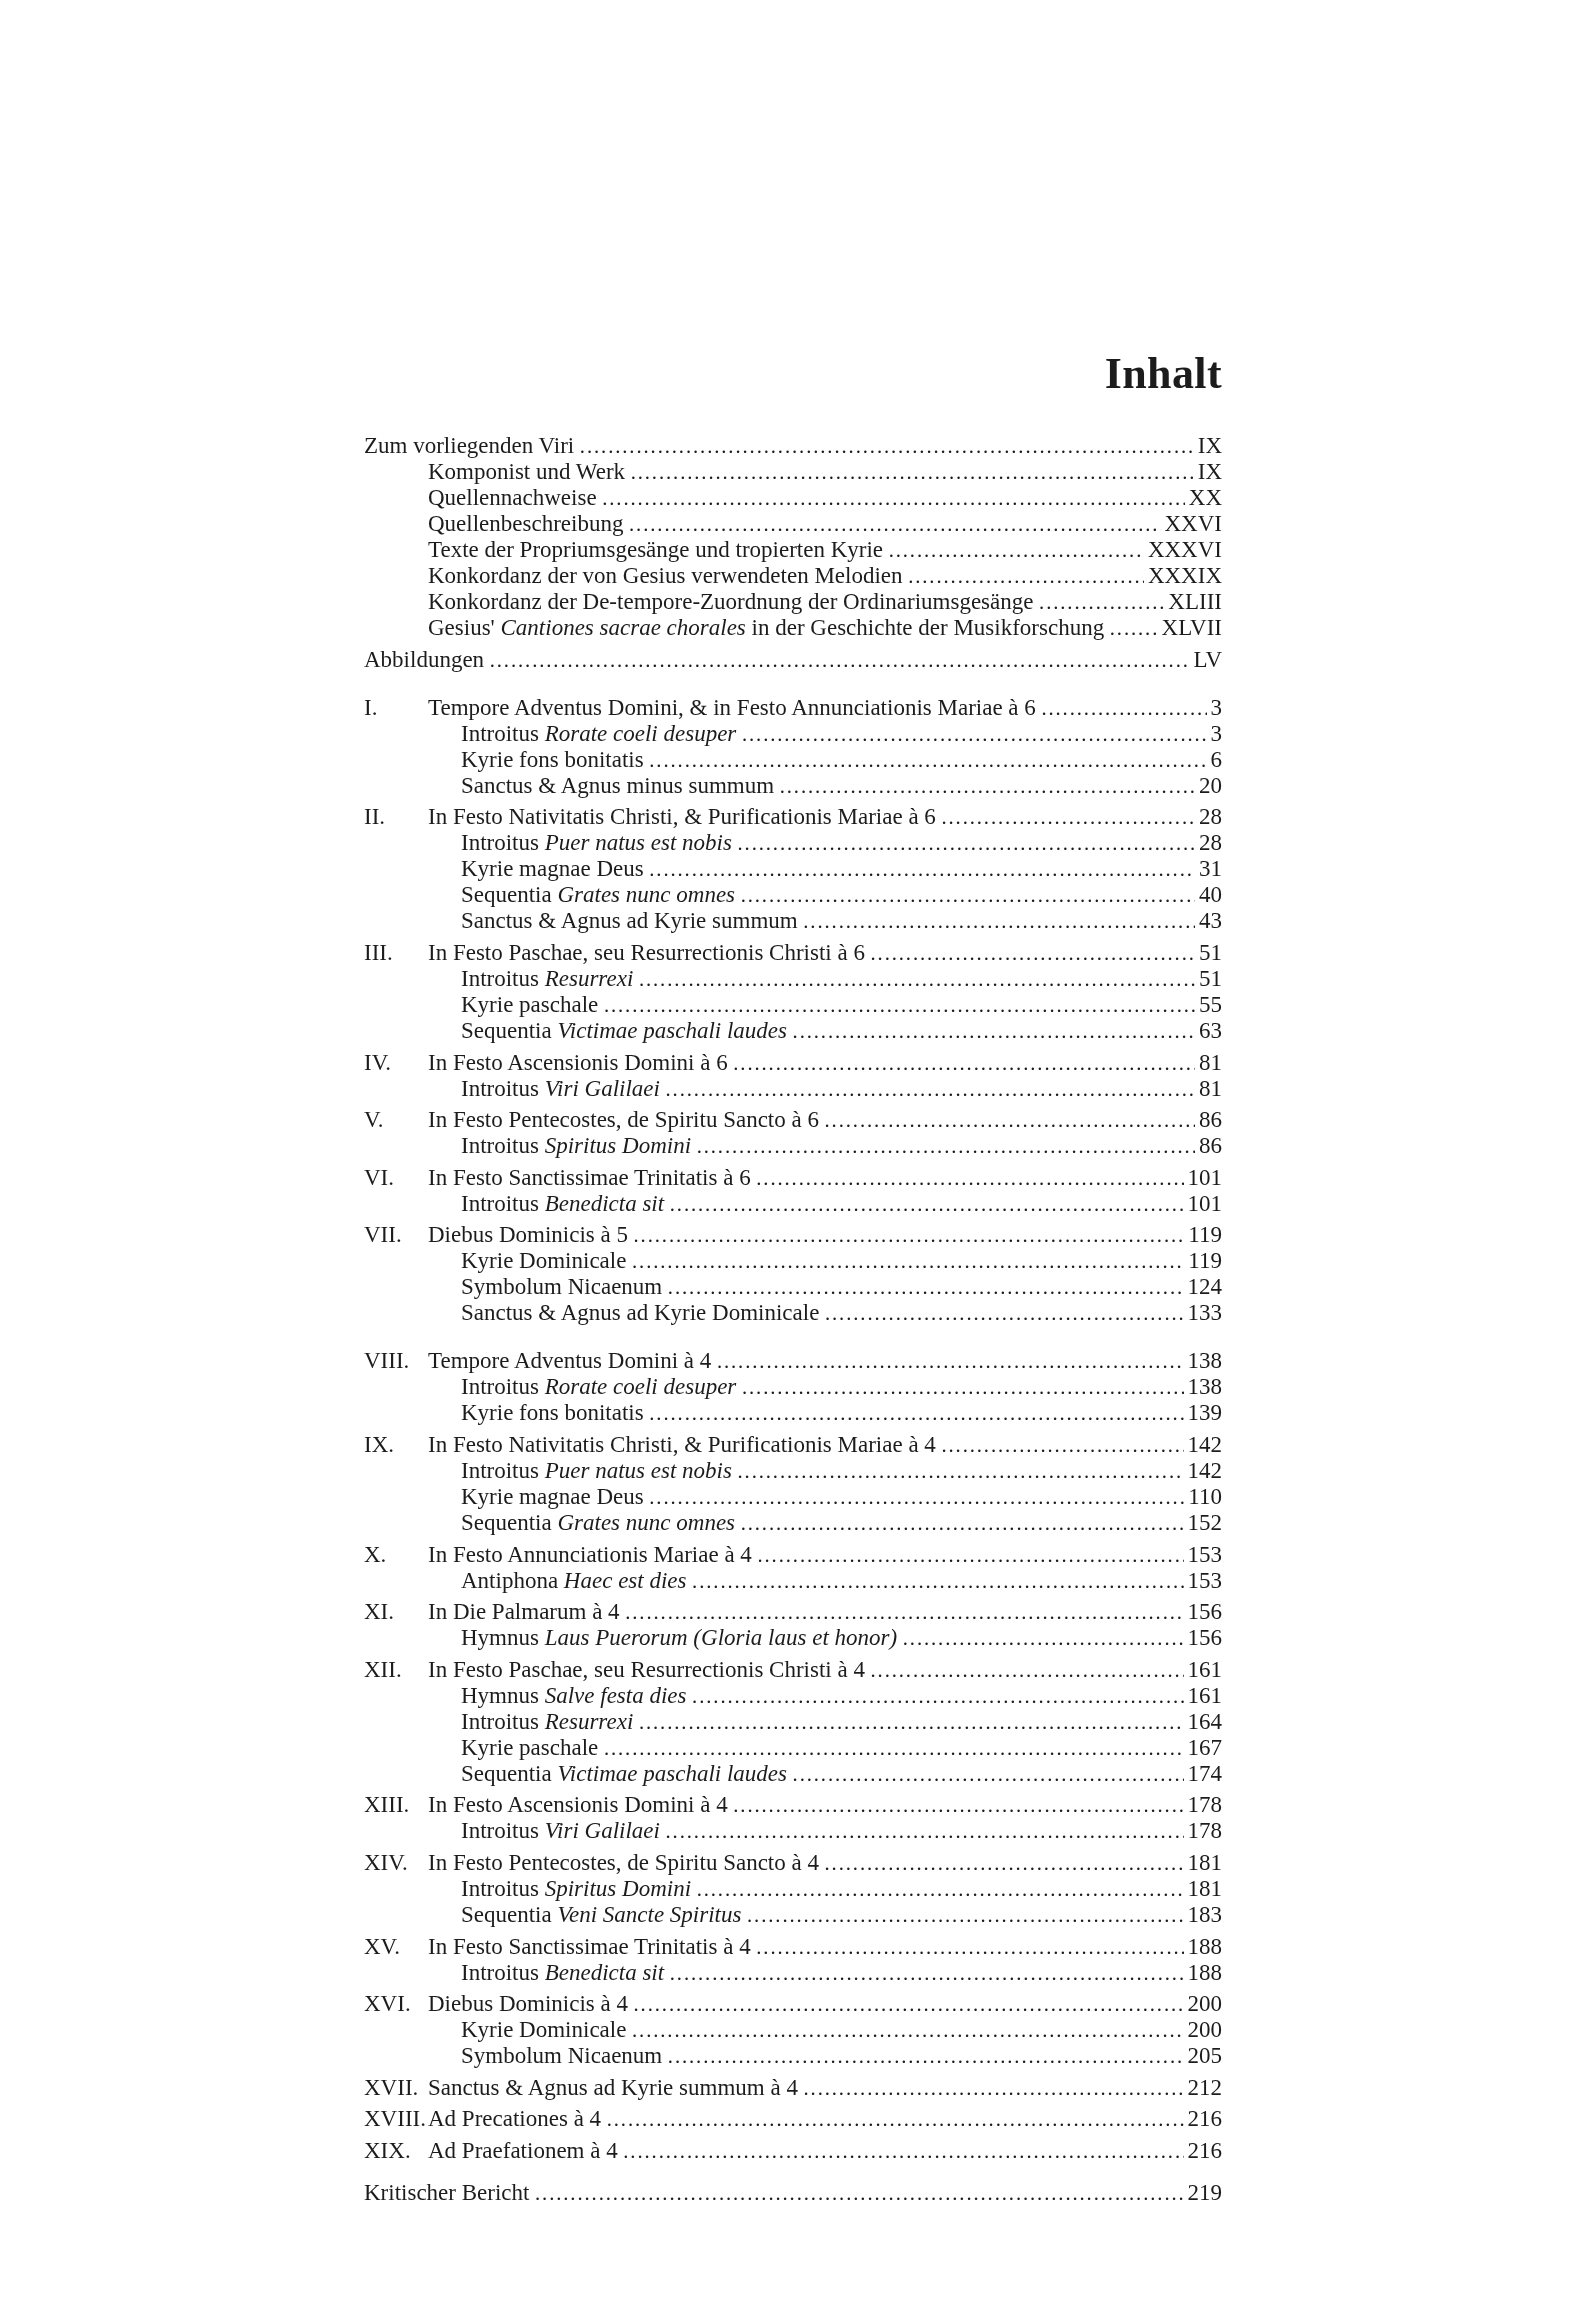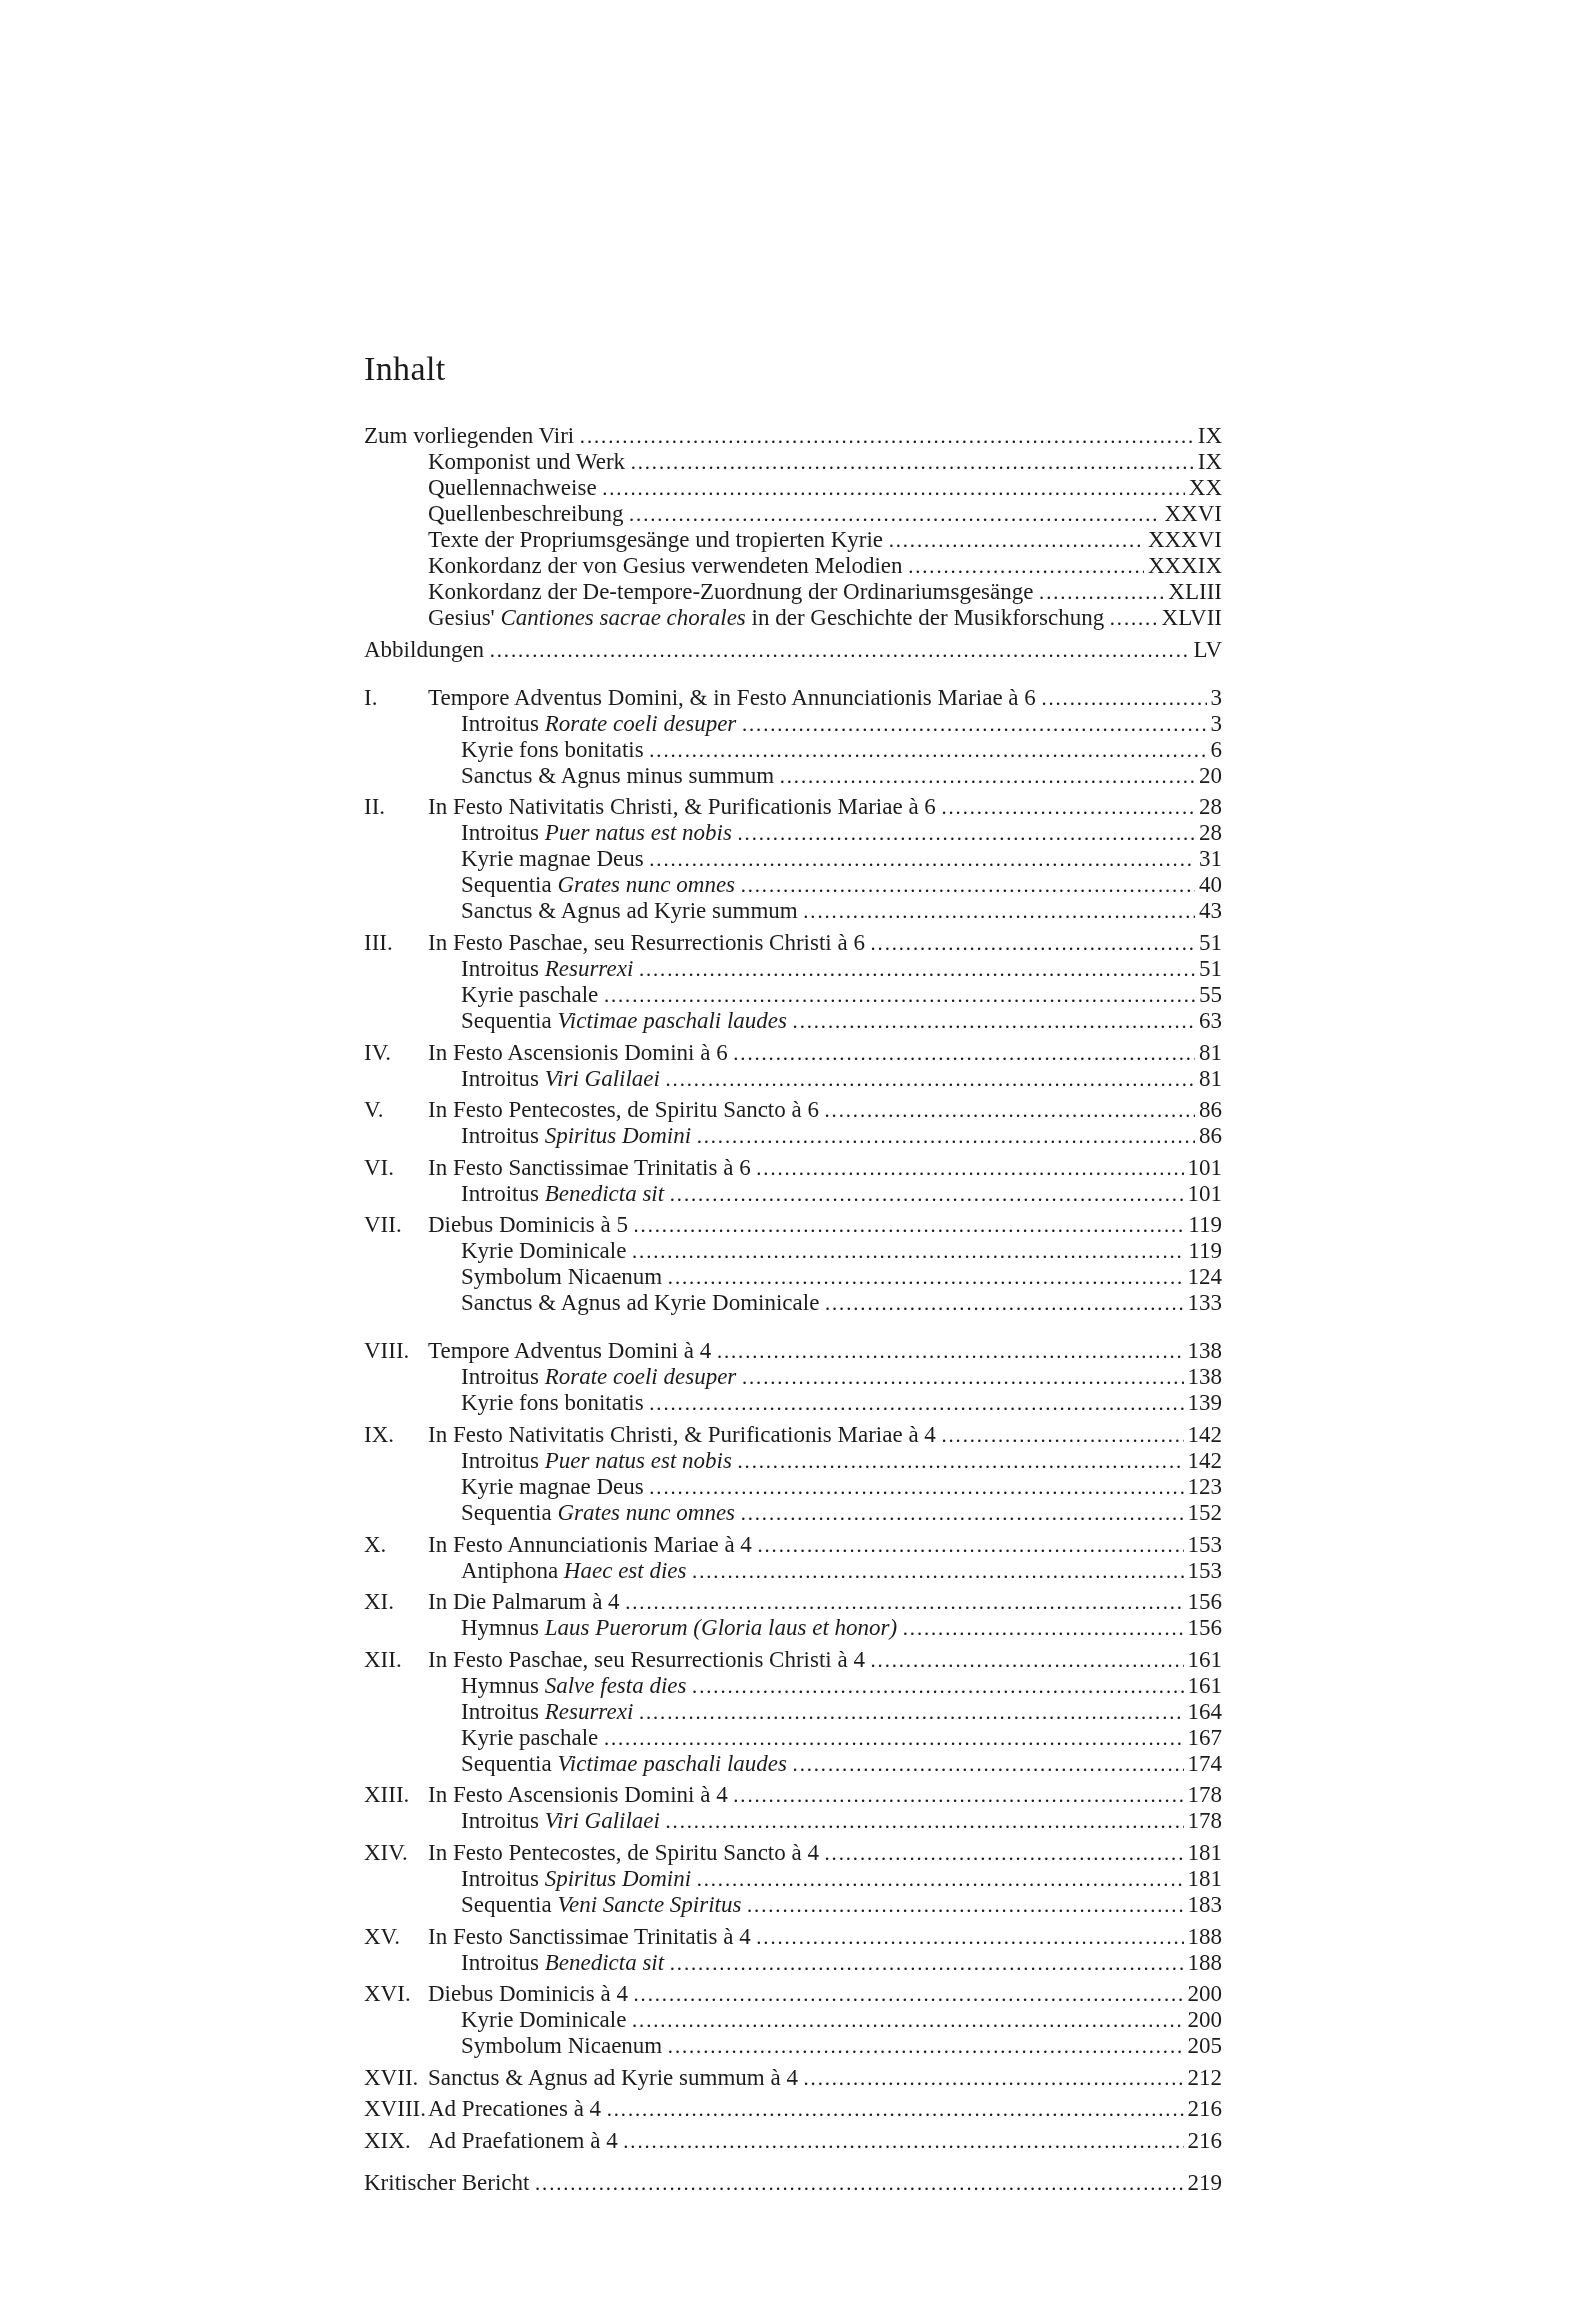--- a/index.html
+++ b/index.html
@@ -11,24 +11,24 @@
     font-family:"Liberation Serif","DejaVu Serif",serif;
     color:#1c1c1c;
   }
   .content{
     position:absolute;
     left:364px;top:0;
     width:858px;
   }
   h1{
     margin:352px 0 0 0;
-    text-align:left;
-    font-size:34px;
+    text-align:right;
+    font-size:44px;
     line-height:1;
-    font-weight:400;
+    font-weight:700;
     letter-spacing:0.4px;
   }
   .toc{width:100%;}
   .toc.fm{margin-top:37px;}
   .toc.main{margin-top:21.5px;}
   .toc.closing{margin-top:16px;}
   .row{
     display:flex;
     align-items:baseline;
     line-height:25px;
@@ -259,21 +259,21 @@
           <span class="pg">142</span>
         </div>
         <div class="row ind2">
           <span class="label"><span>Introitus </span><span class="it">Puer natus est nobis</span></span>
           <span class="leader"></span>
           <span class="pg">142</span>
         </div>
         <div class="row ind2">
           <span class="label"><span>Kyrie magnae Deus</span></span>
           <span class="leader"></span>
-          <span class="pg">123</span>
+          <span class="pg">110</span>
         </div>
         <div class="row ind2">
           <span class="label"><span>Sequentia </span><span class="it">Grates nunc omnes</span></span>
           <span class="leader"></span>
           <span class="pg">152</span>
         </div>
         <div class="row gap-sm">
           <span class="num">X.</span>
           <span class="label"><span>In Festo Annunciationis Mariae à 4</span></span>
           <span class="leader"></span>

